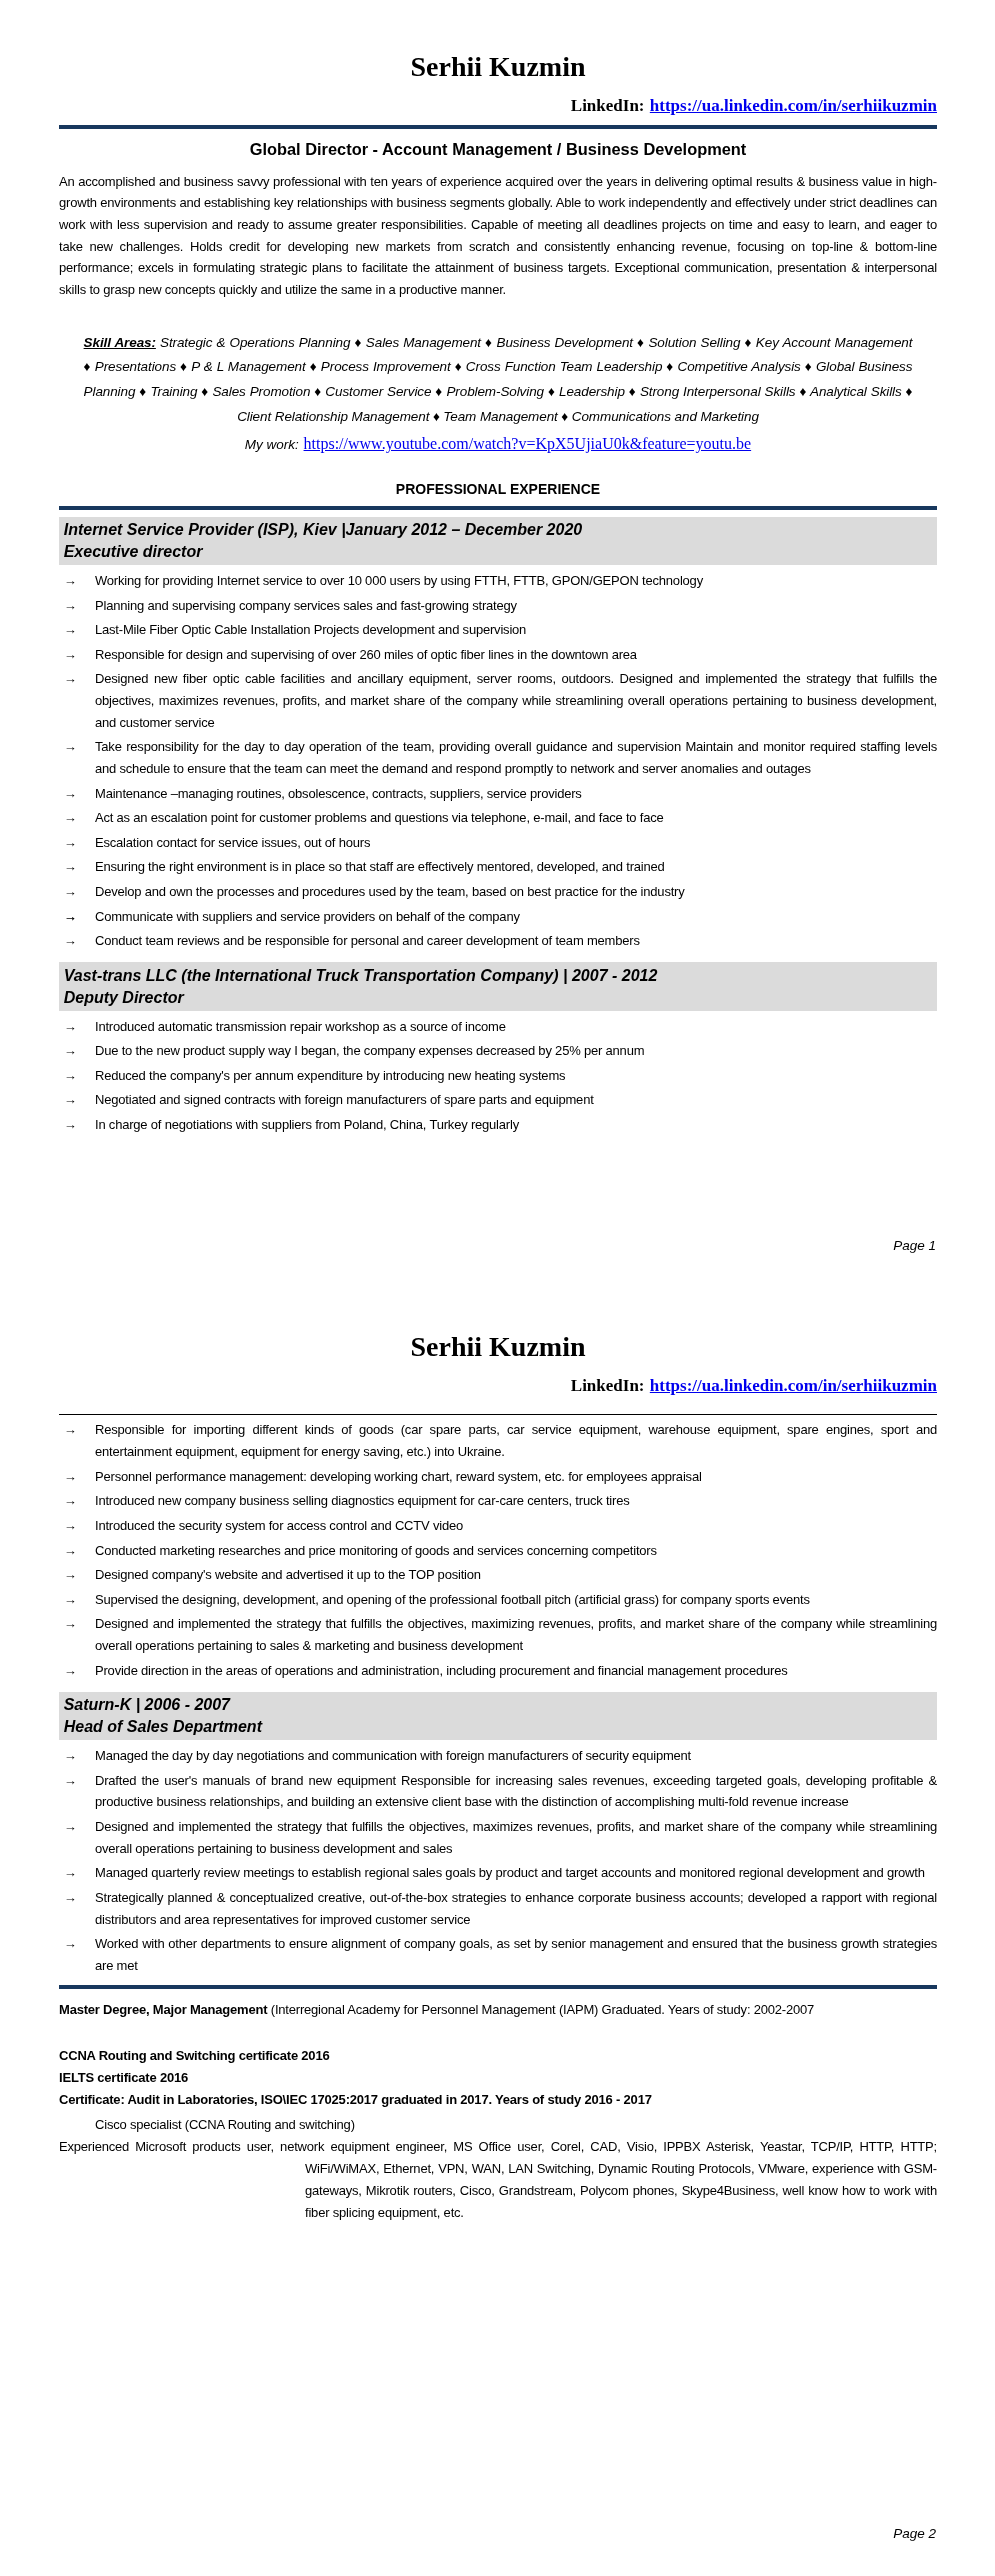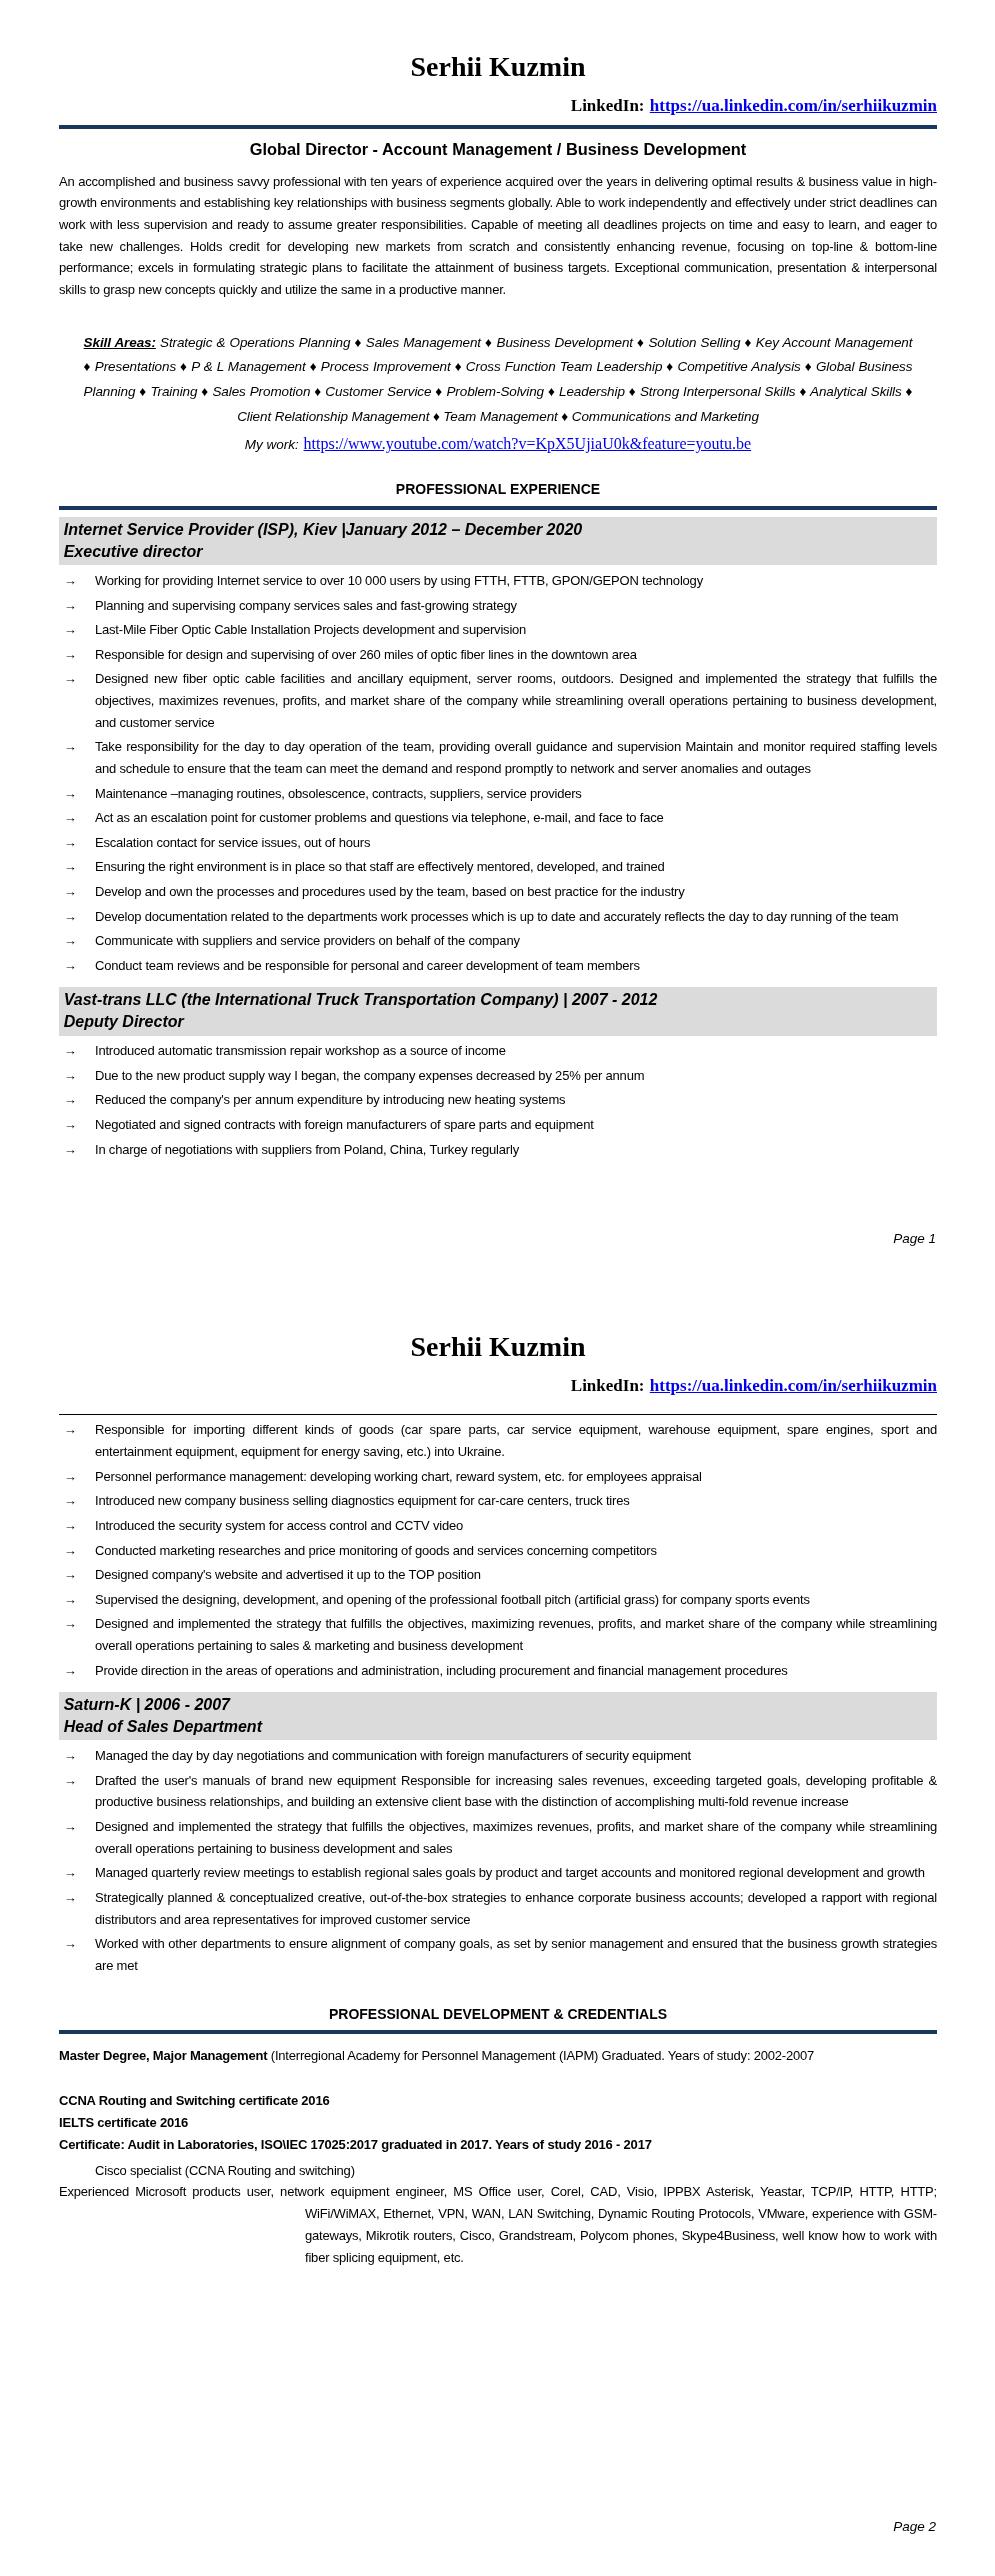--- a/index.html
+++ b/index.html
@@ -71,21 +71,21 @@
   .cert-line { font-weight:700; font-size:13px; line-height:22px; letter-spacing:-0.2px; }
 
   .it-heading { margin-top:23.4px; font-style:italic; font-size:13.5px; line-height:20px; }
   .it-heading span { text-decoration:underline; }
   .it-line { margin-top:3.5px; font-size:13px; line-height:21.7px; letter-spacing:-0.2px;margin-left:36px; }
   .it-para {
     margin:0 0 4px 246px; text-indent:-246px; font-size:13px; line-height:22px;
     text-align:justify; letter-spacing:-0.2px;
   }
 
-  .page-marker { position:absolute; right:59px; bottom:42px; font-style:italic; font-size:13.5px; }
+  .page-marker { position:absolute; right:59px; bottom:35px; font-style:italic; font-size:13.5px; }
 </style>
 </head>
 <body>
 
 <div class="page page1">
   <div class="content">
 
     <h1 class="doc-name">Serhii Kuzmin</h1>
 
     <div class="linkedin-line">
@@ -165,21 +165,20 @@
           <span>Ensuring the right environment is in place so that staff are effectively mentored, developed, and trained</span>
         </div>
 
         <div class="bullet">
           <span class="arrow">→</span>
           <span>Develop and own the processes and procedures used by the team, based on best practice for the industry</span>
         </div>
 
         <div class="bullet">
           <span class="arrow">→</span>
-          <span>Develop documentation related to the departments work processes which is up to date and accurately reflects the day to day running of the team</span>
         </div>
 
         <div class="bullet">
           <span class="arrow">→</span>
           <span>Communicate with suppliers and service providers on behalf of the company</span>
         </div>
 
         <div class="bullet">
           <span class="arrow">→</span>
           <span>Conduct team reviews and be responsible for personal and career development of team members</span>
@@ -313,21 +312,20 @@
           <span class="arrow">→</span>
           <span>Strategically planned &amp; conceptualized creative, out-of-the-box strategies to enhance corporate business accounts; developed a rapport with regional distributors and area representatives for improved customer service</span>
         </div>
 
         <div class="bullet">
           <span class="arrow">→</span>
           <span>Worked with other departments to ensure alignment of company goals, as set by senior management and ensured that the business growth strategies are met</span>
         </div>
       </div>
 
-    <div class="section-heading">PROFESSIONAL DEVELOPMENT &amp; CREDENTIALS</div>
 
     <div class="rule-navy exp"></div>
 
     <p class="education"><span class="bold">Master Degree, Major Management</span><span> (Interregional Academy for Personnel Management (IAPM) Graduated. Years of study: 2002-2007</span></p>
 
     <div class="certs">
 
         <div class="cert-line">CCNA Routing and Switching certificate 2016</div>
 
         <div class="cert-line">IELTS certificate 2016</div>

